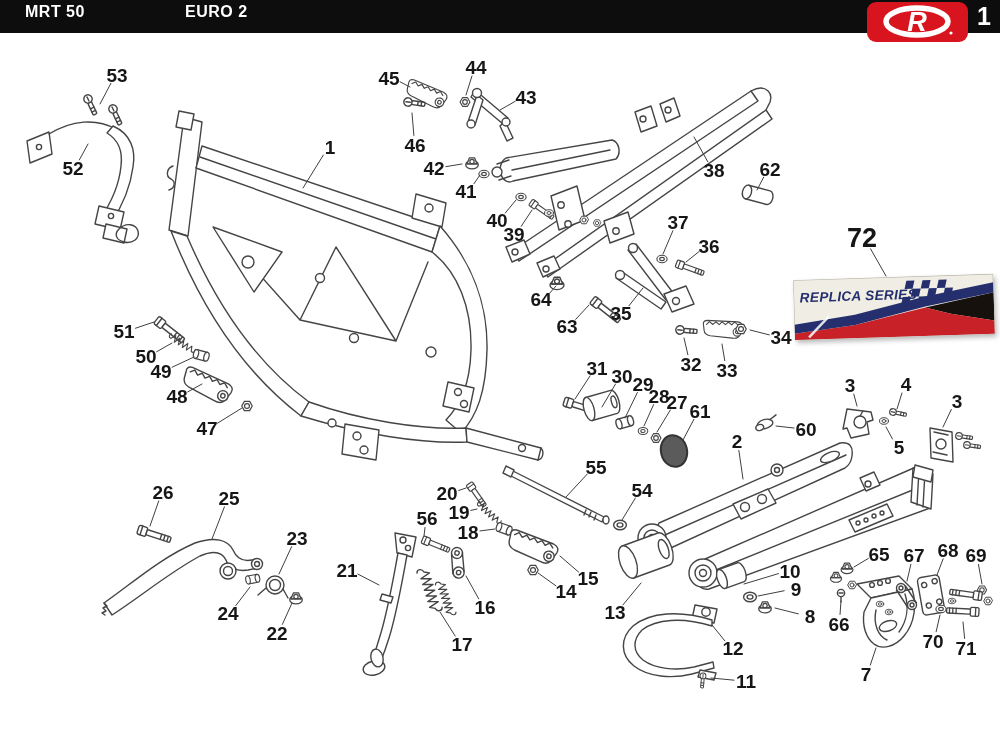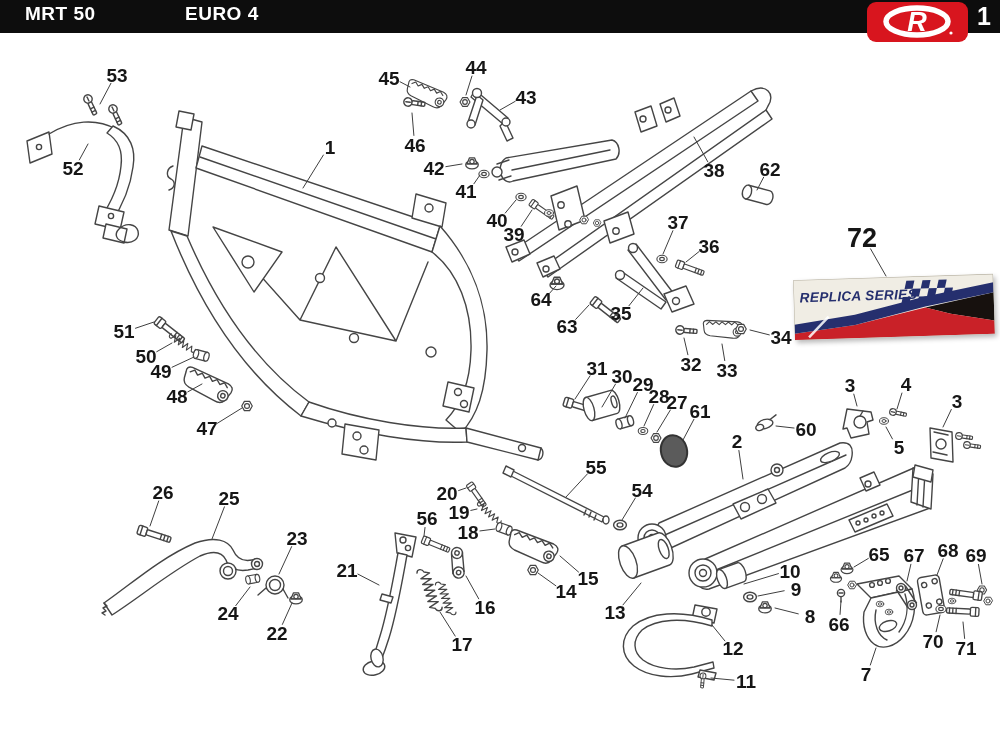--- a/index.html
+++ b/index.html
@@ -1,20 +1,20 @@
 <!DOCTYPE html>
 <html><head>
 <meta charset="utf-8">
 <style>
   html,body{margin:0;padding:0;background:#e8e8e8;}
   #page{position:relative;width:1000px;height:734px;background:#ffffff;overflow:hidden;
         font-family:"Liberation Sans", sans-serif;}
   
   #topbar{position:absolute;left:0;top:0;width:1000px;height:33px;background:#0d0d0d;z-index:4;}
-  .bar-label{position:absolute;top:3px;color:#fff;font-weight:bold;font-size:19px;letter-spacing:.5px;}
+  .bar-label{position:absolute;top:3px;color:#fff;font-weight:bold;font-size:16px;letter-spacing:.5px;}
   #model-label{left:25px;}
   #standard-label{left:185px;}
   #page-number{position:absolute;right:9px;top:2px;color:#fff;font-weight:bold;font-size:25px;z-index:6;}
   #logo-box{position:absolute;left:867px;top:2px;width:101px;height:40px;z-index:5;}
   
   #sticker{position:absolute;left:794px;top:277px;width:200px;height:60px;z-index:1;
            transform:rotate(-1.8deg);box-shadow:2px 3px 5px rgba(0,0,0,.28);background:#f0ede4;}
   
   #diagram{position:absolute;left:0;top:0;z-index:2;}
   .parts{stroke:#454545;fill:#fff;stroke-width:1.4;stroke-linejoin:round;stroke-linecap:round;}
@@ -23,21 +23,21 @@
   #labels-layer line{stroke:#3f3f3f;stroke-width:1;}
   #labels-layer text{stroke:none;fill:#161616;}
 </style>
 </head>
 <body>
 
 <div id="page">
 
   <div id="topbar">
     <span class="bar-label" id="model-label">MRT 50</span>
-    <span class="bar-label" id="standard-label">EURO 4</span>
+    <span class="bar-label" id="standard-label">EURO 2</span>
   </div>
   <div id="logo-box">
     <svg width="101" height="40" viewBox="0 0 101 40">
       <rect x="0" y="0" width="101" height="40" rx="9" fill="#d8151e"></rect>
       <ellipse cx="50" cy="19.5" rx="31" ry="13.5" fill="none" stroke="#ffffff" stroke-width="5.5"></ellipse>
       <text x="50" y="29" font-size="27" font-weight="bold" font-style="italic" fill="#ffffff" text-anchor="middle" font-family="Liberation Sans, sans-serif">R</text>
       <circle cx="84" cy="31" r="1.6" fill="#ffffff"></circle>
     </svg>
   </div>
   <div id="page-number">1</div>

